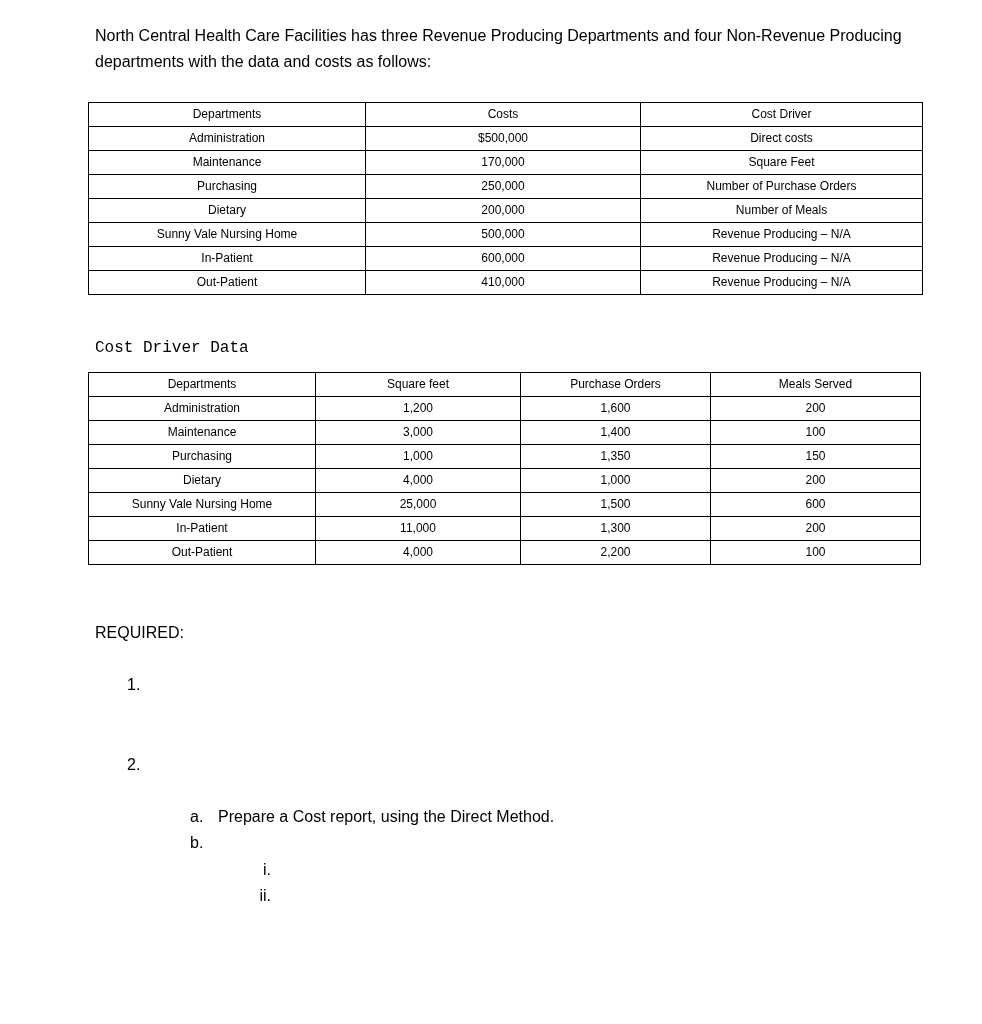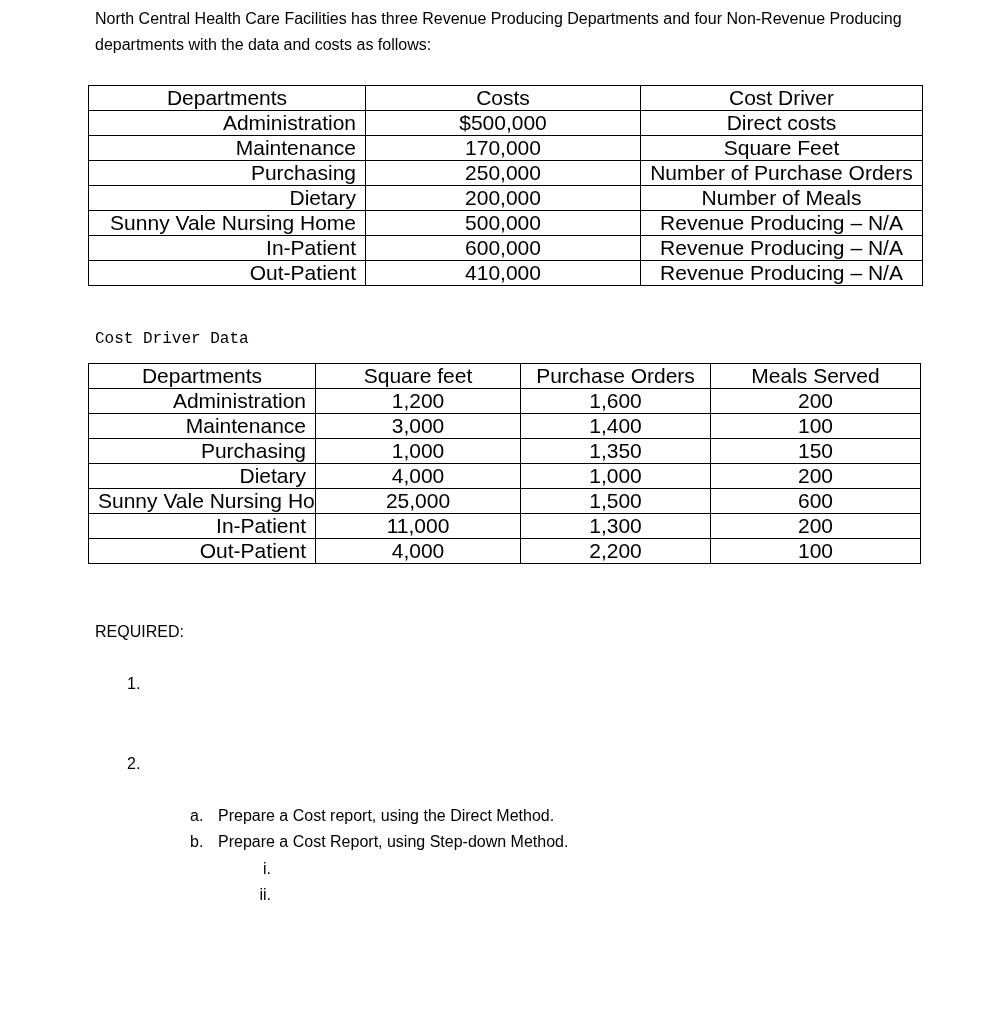--- a/index.html
+++ b/index.html
@@ -10,41 +10,41 @@
     font-size: 16px;
   }
   .page {
     position: relative;
     width: 982px;
     min-height: 1024px;
     padding: 6px 0 24px 88px;
     background: #fff;
   }
   .intro {
-    margin: 0 0 0 7px;
+    margin: 17px 0 0 7px;
     width: 822px;
     line-height: 1.65;
   }
   table {
     border-collapse: collapse;
     table-layout: fixed;
   }
   .cost-table { margin-top: 26px; width: 834px; }
   .driver-table { margin-top: 14px; width: 832px; }
   th, td {
     border: 1px solid #000;
     padding: 0 9px;
     height: 24px;
     font-weight: normal;
-    font-size: 21px;
+    font-size: 12px;
     overflow: hidden;
     white-space: nowrap;
   }
   th { text-align: center; }
-  td.l { text-align: right; }
+  td.l { text-align: center; }
   td.r { text-align: center; }
   .section-heading {
     margin: 0 0 0 7px;
     line-height: 1.2;
   }
   .driver-heading { margin-top: 44px; font-family: Liberation Mono, monospace; }
   .required-heading { margin-top: 58px; }
   .req-item {
     display: flex;
     align-items: flex-start;
@@ -196,21 +196,20 @@
     <span class="num">2.</span>
   </div>
 
   <div class="req-item req-l2 mt-item2a">
     <span class="num">a.</span>
     <div class="txt">Prepare a Cost report, using the Direct Method.</div>
   </div>
 
   <div class="req-item req-l2">
     <span class="num">b.</span>
-    <div class="txt">Prepare a Cost Report, using Step-down Method.</div>
   </div>
 
   <div class="req-item req-l3">
     <span class="num">i.</span>
     <span class="gap"></span>
   </div>
 
   <div class="req-item req-l3">
     <span class="num">ii.</span>
     <span class="gap"></span>

